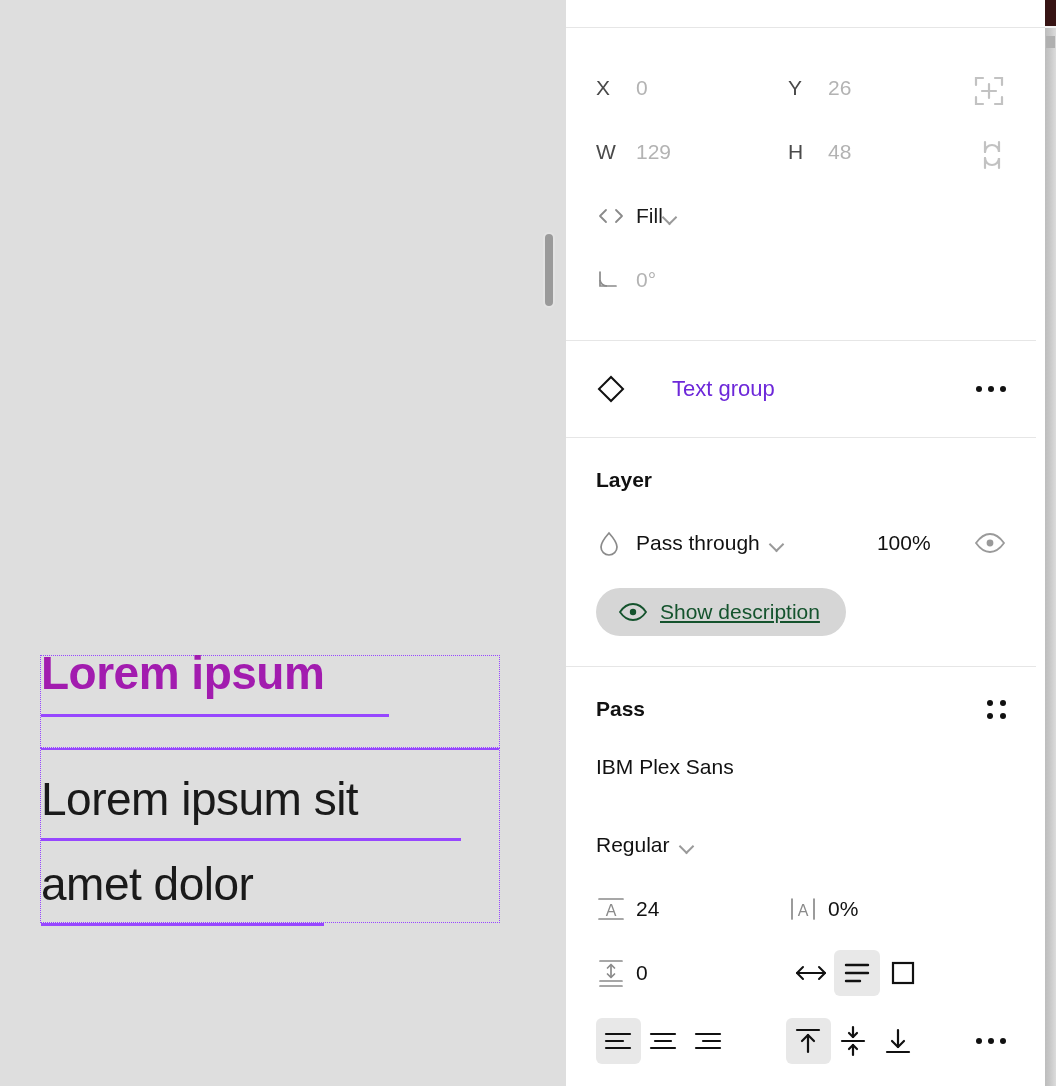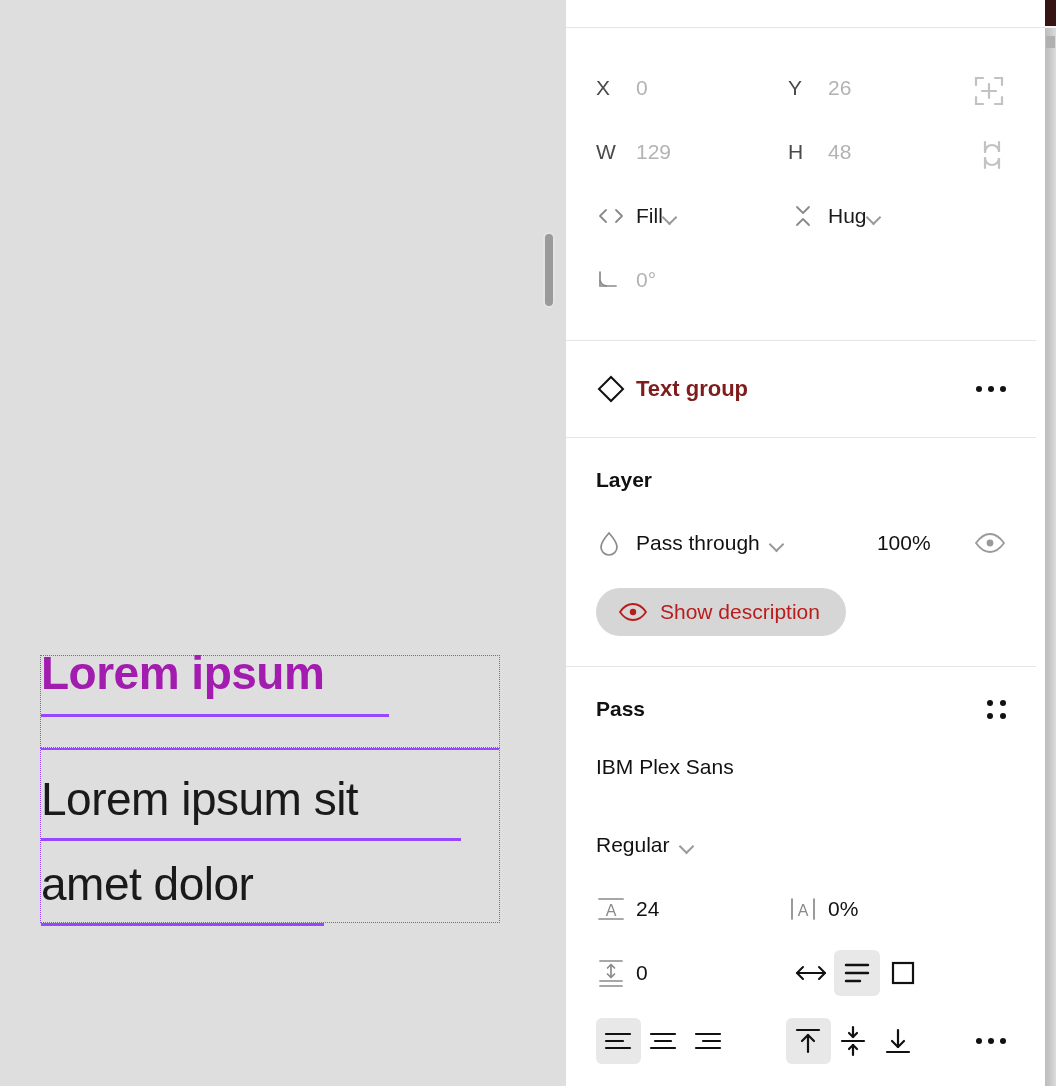--- a/index.html
+++ b/index.html
@@ -235,23 +235,24 @@
   }
   .obj-header .diamond {
     width: 40px;
     flex: 0 0 40px;
     display: flex;
     align-items: center;
     color: #111;
   }
   .obj-title {
     font-size: 22px;
-    font-weight: bold;
-    color: #7f1d1d;
+    font-weight: normal;
+    color: #6d28d9;
     flex: 1;
+    margin-left: 36px;
   }
   .dots-h {
     display: flex;
     gap: 6px;
     align-items: center;
     cursor: pointer;
   }
   .dots-h i {
     width: 6px; height: 6px;
     border-radius: 50%;
@@ -297,23 +298,24 @@
     align-items: center;
   }
   .show-desc-btn {
     margin-top: 24px;
     display: inline-flex;
     align-items: center;
     gap: 12px;
     background: #d6d6d6;
     border-radius: 24px;
     padding: 12px 26px 12px 22px;
-    color: #b91c1c;
+    color: #14532d;
     font-size: 21px;
     cursor: pointer;
+    text-decoration: underline;
   }
 
   
   .text-sec { padding-top: 30px; padding-bottom: 30px; }
   .text-sec-head {
     display: flex;
     align-items: center;
     margin-bottom: 34px;
   }
   .text-sec-head .sec-title { margin-bottom: 0; flex: 1; }
@@ -430,32 +432,20 @@
         <div class="geo-row">
           <div class="geo-cell">
             <span class="geo-icon">
               <svg width="30" height="20" viewBox="0 0 30 20">
                 <path d="M10 4 L4 10 L10 16" fill="none" stroke="currentColor" stroke-width="1.8" stroke-linecap="round" stroke-linejoin="round"></path>
                 <path d="M20 4 L26 10 L20 16" fill="none" stroke="currentColor" stroke-width="1.8" stroke-linecap="round" stroke-linejoin="round"></path>
               </svg>
             </span>
             <span class="geo-dd">
               <span>Fill</span>
-              <span class="chev"></span>
-            </span>
-          </div>
-          <div class="geo-cell">
-            <span class="geo-icon">
-              <svg width="30" height="24" viewBox="0 0 30 24">
-                <path d="M9 3 L15 9 L21 3" fill="none" stroke="currentColor" stroke-width="1.8" stroke-linecap="round" stroke-linejoin="round"></path>
-                <path d="M9 21 L15 15 L21 21" fill="none" stroke="currentColor" stroke-width="1.8" stroke-linecap="round" stroke-linejoin="round"></path>
-              </svg>
-            </span>
-            <span class="geo-dd">
-              <span>Hug</span>
               <span class="chev"></span>
             </span>
           </div>
         </div>
 
         <div class="geo-row">
           <div class="geo-cell">
             <span class="geo-icon">
               <svg width="26" height="22" viewBox="0 0 26 22">
                 <path d="M4 3 L4 17 L20 17" fill="none" stroke="currentColor" stroke-width="1.7" stroke-linecap="round"></path>

